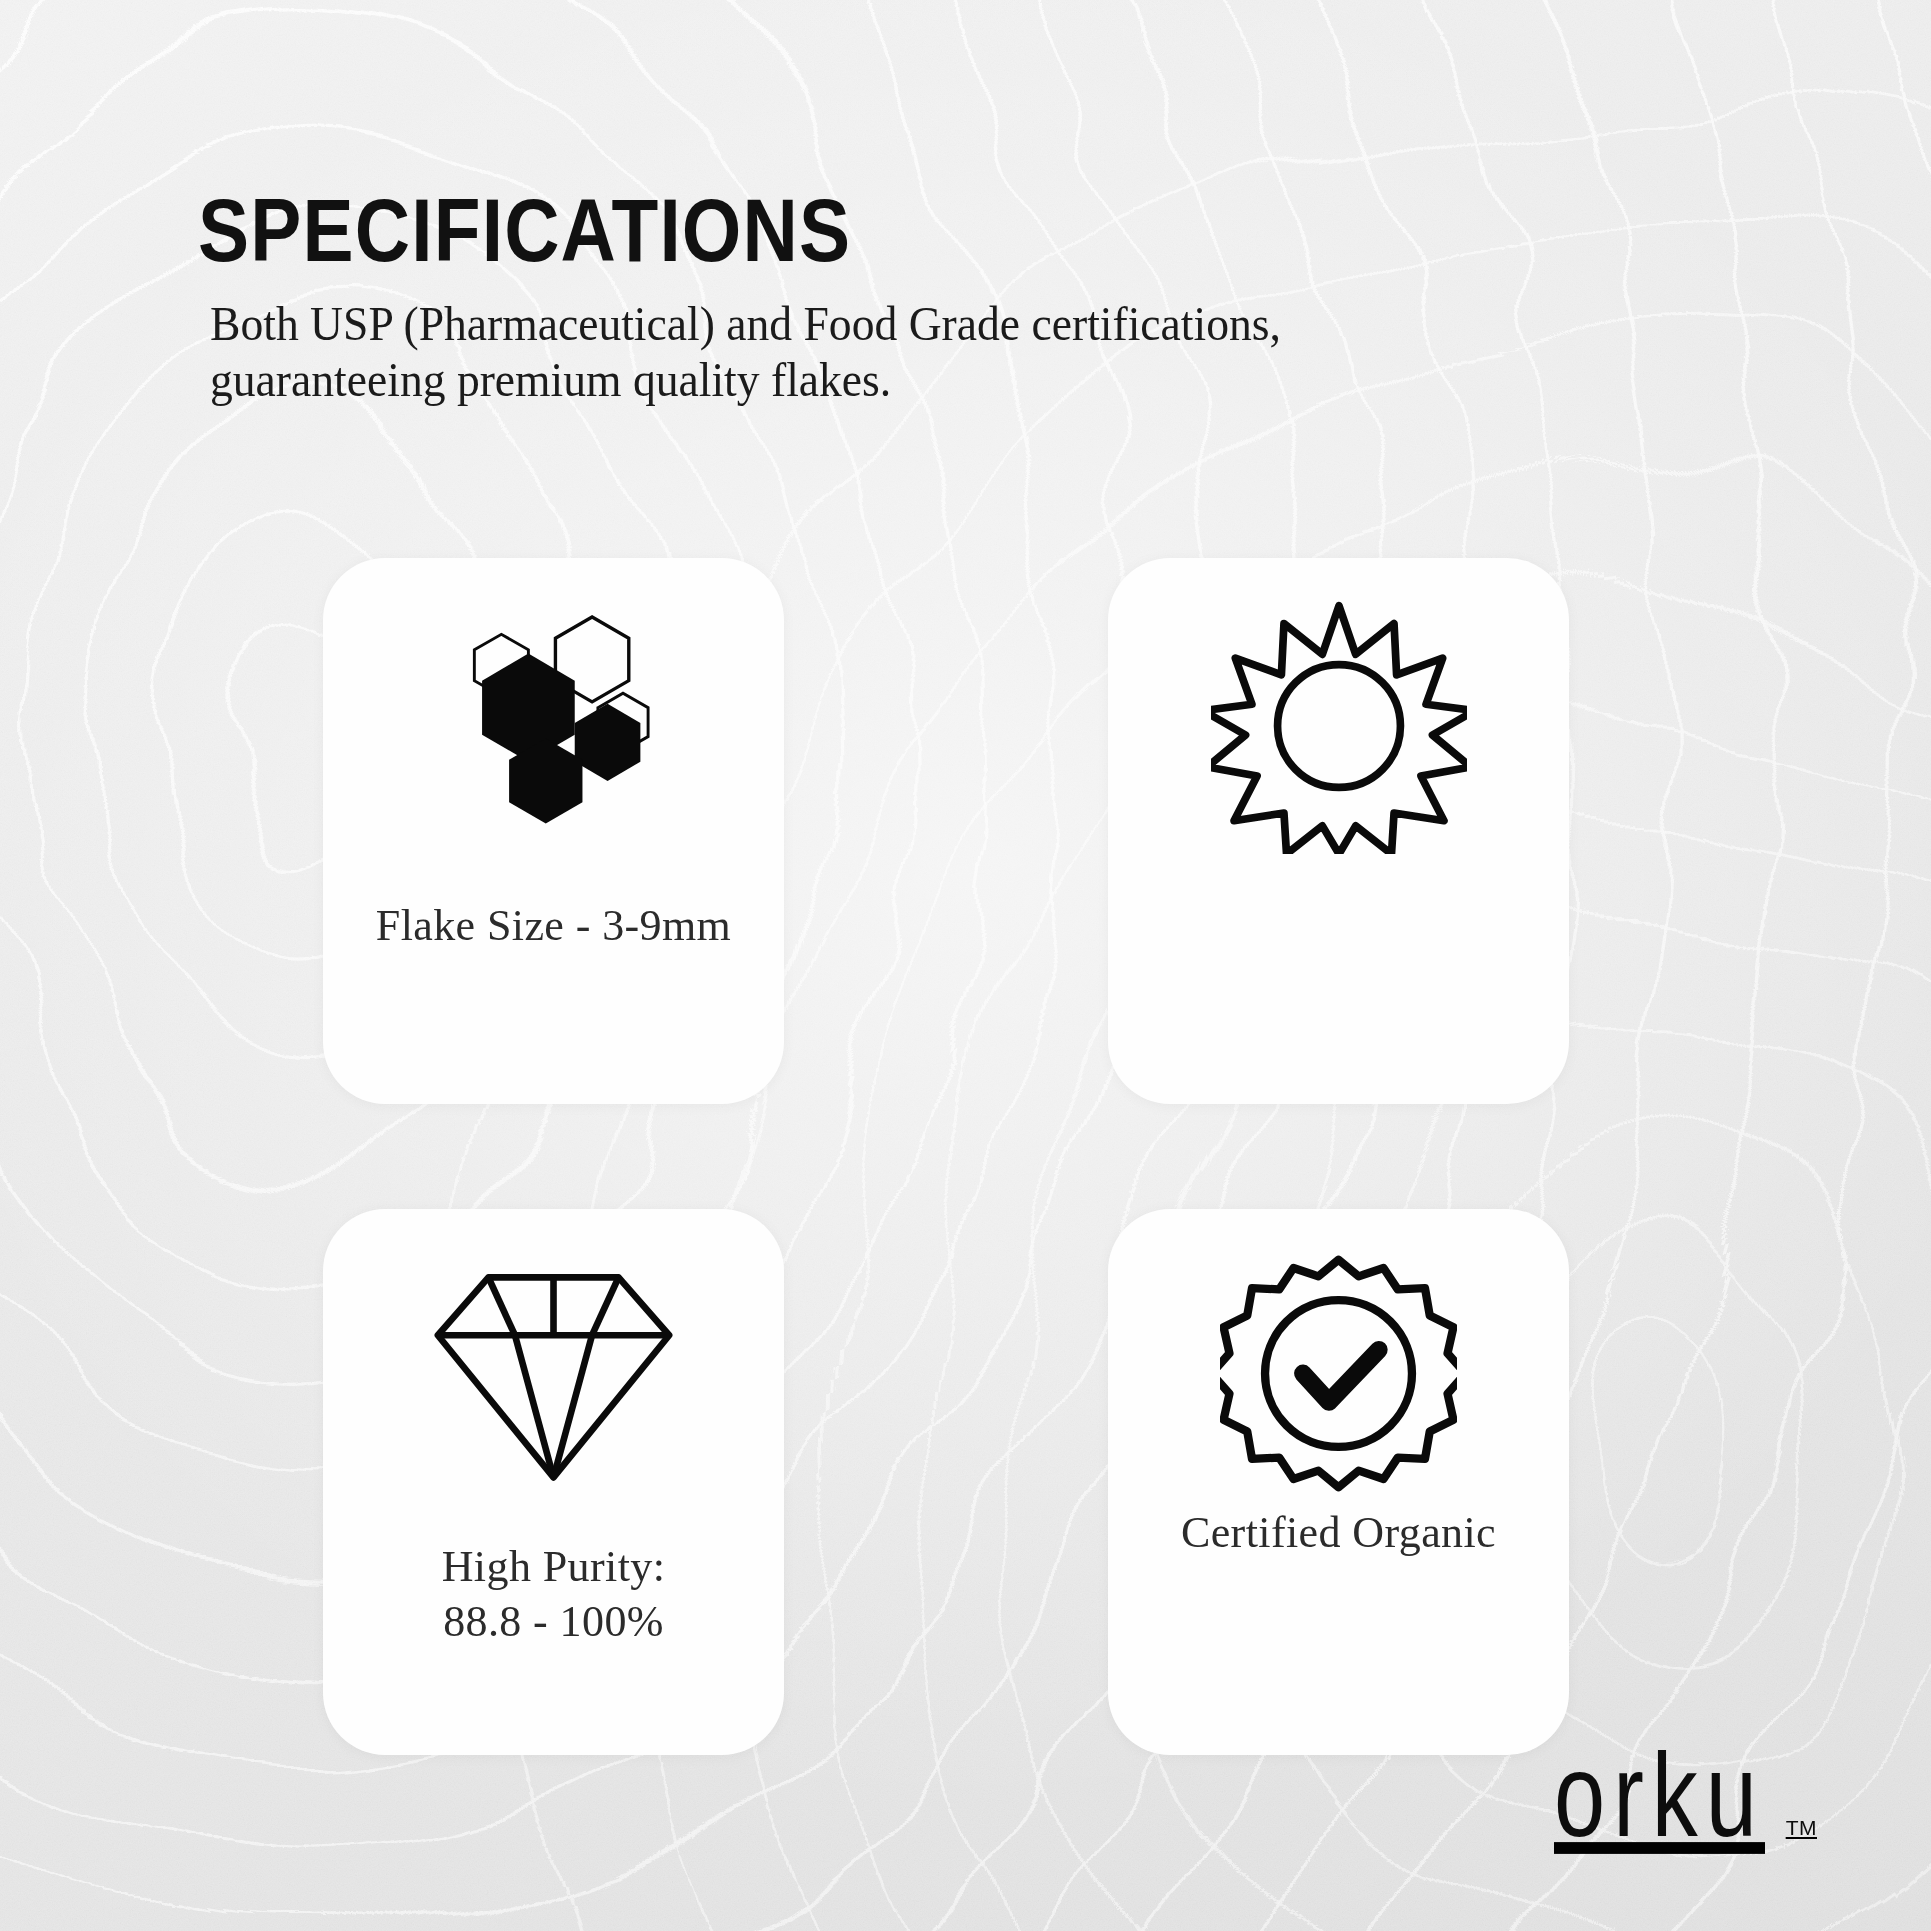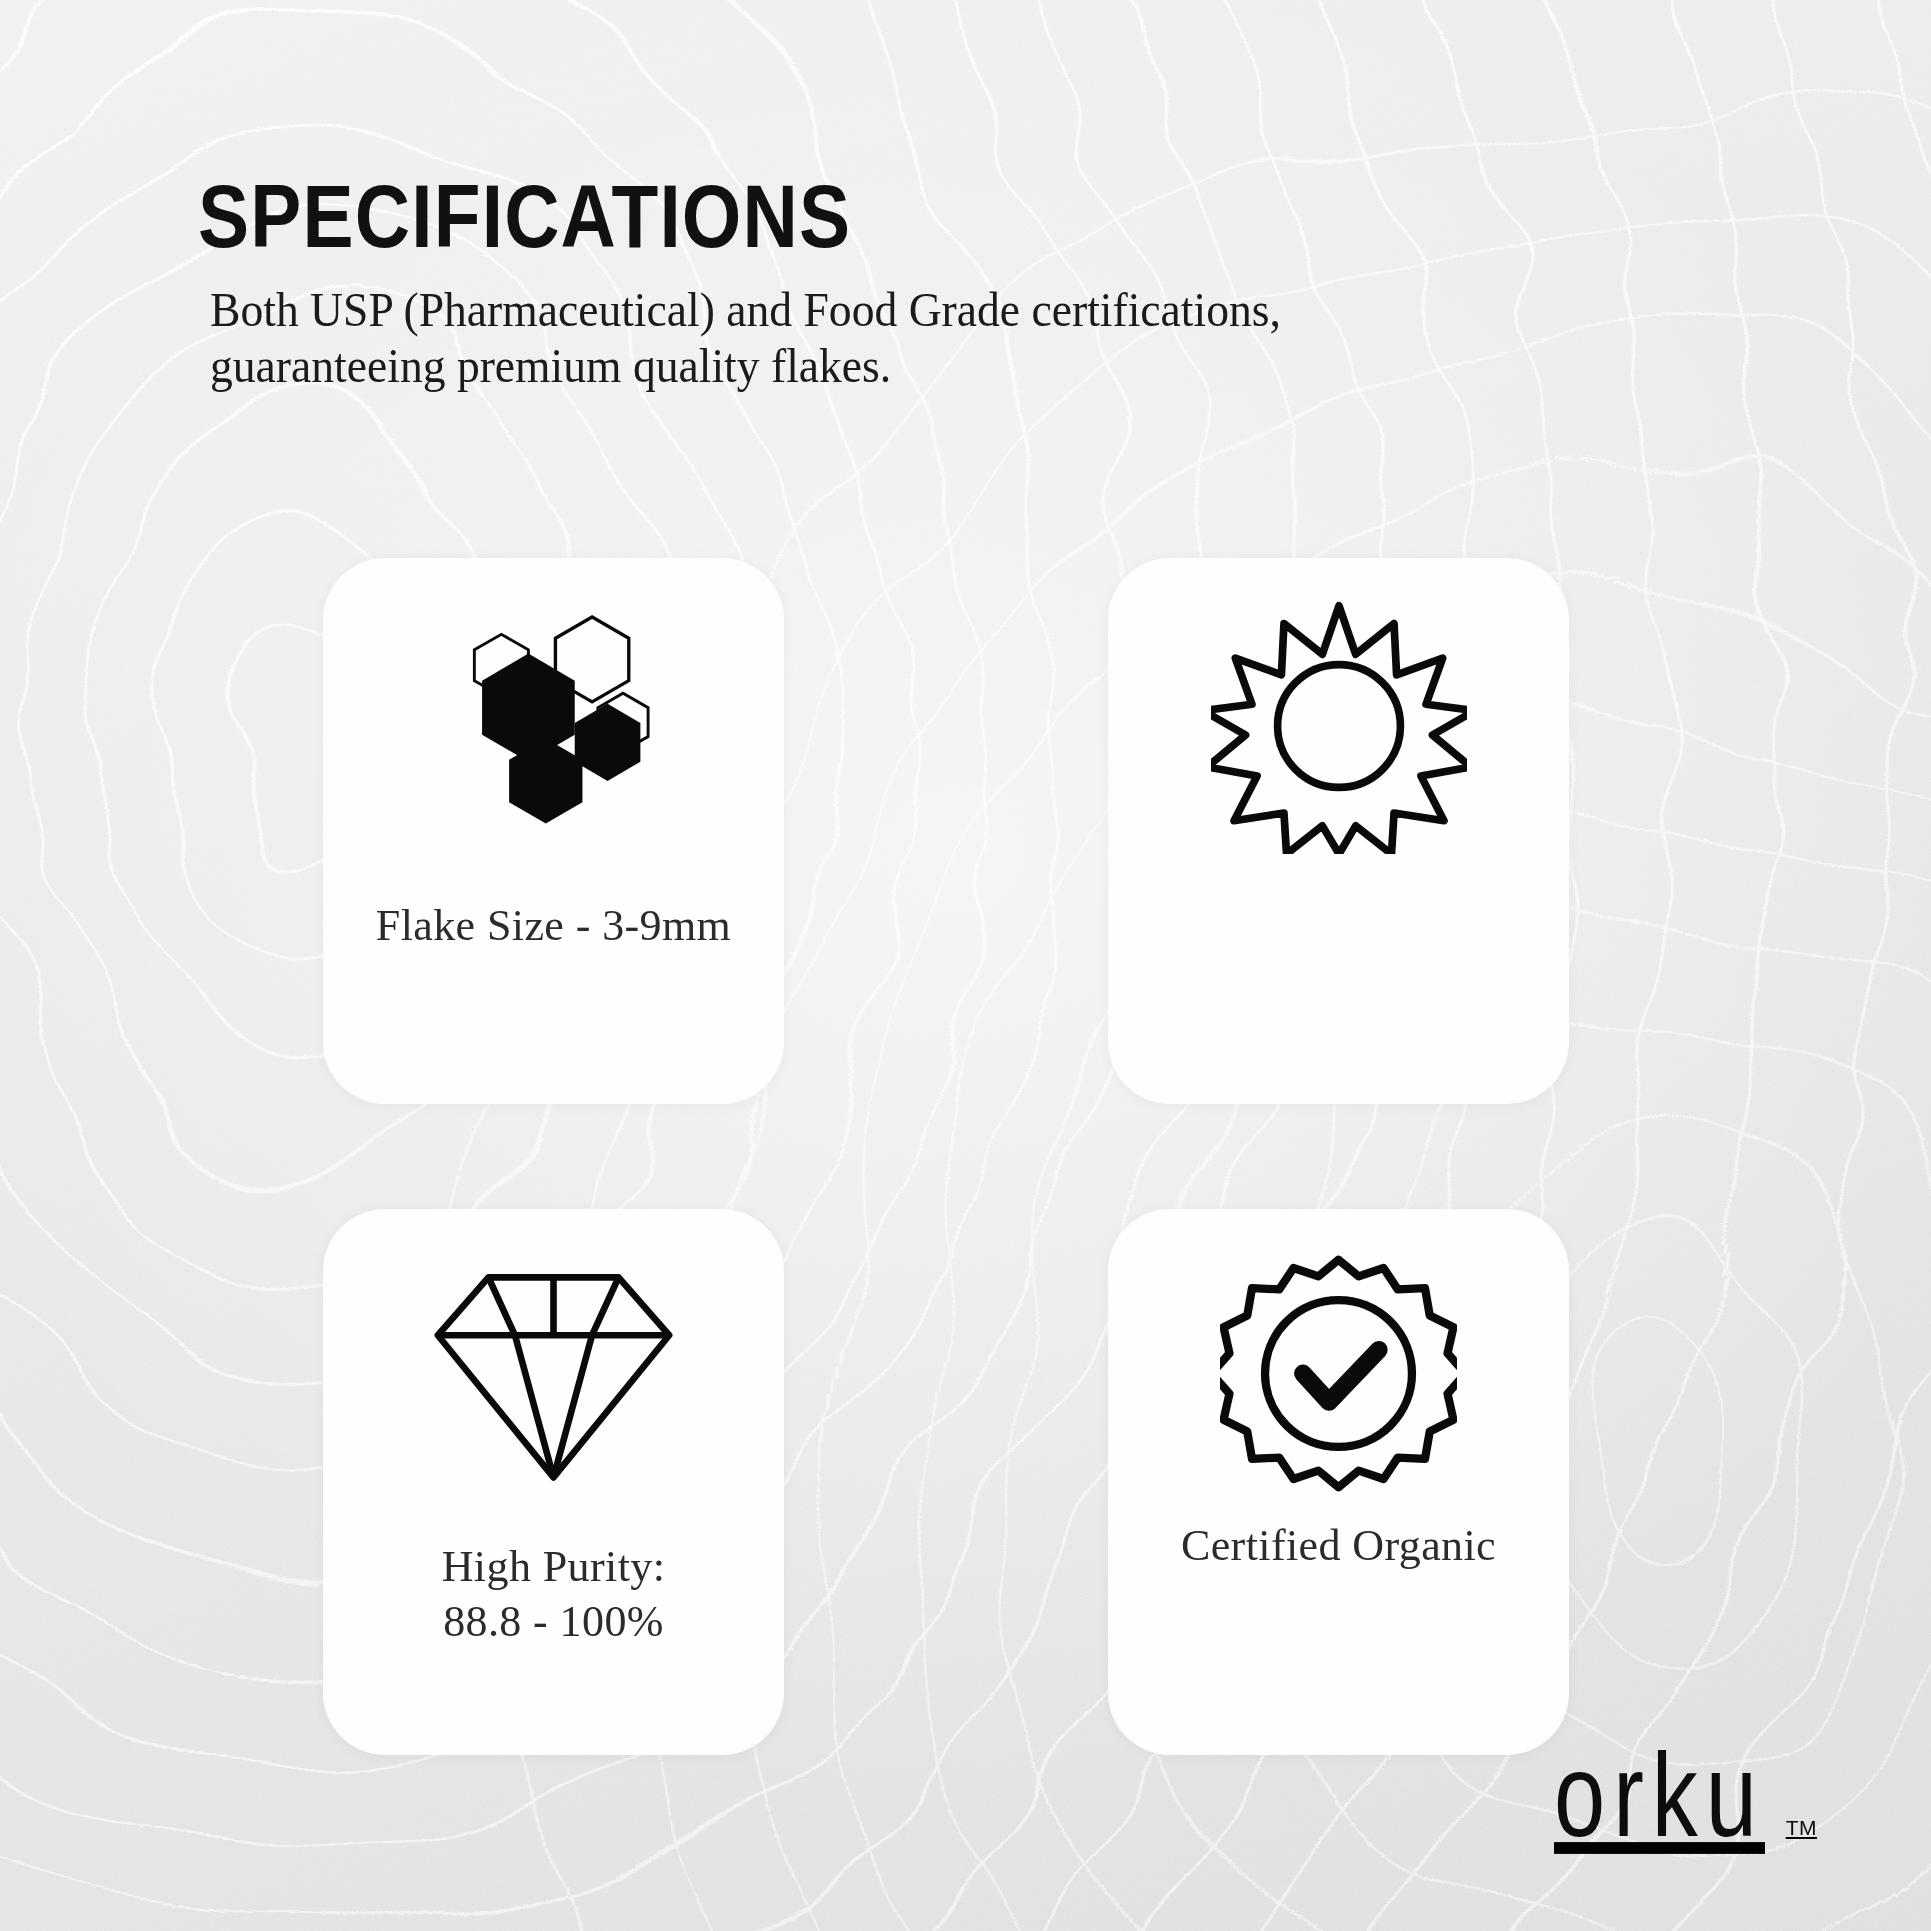--- a/index.html
+++ b/index.html
@@ -27,21 +27,21 @@
     position:absolute; inset:0; z-index:3;
     background:
       radial-gradient(ellipse 80% 70% at 50% 45%, rgba(255,255,255,.55) 0%, rgba(255,255,255,0) 70%),
       linear-gradient(160deg, rgba(255,255,255,.35) 0%, rgba(0,0,0,.045) 100%);
     pointer-events:none;
   }
 
   
   #content { position:relative; z-index:5; width:1931px; height:1931px; }
 
-  .header { position:absolute; left:198px; top:172px; width:1506px; }
+  .header { position:absolute; left:198px; top:186px; width:1506px; }
   .title {
     font-family:"Liberation Sans", sans-serif;
     font-weight:700;
     font-size:89px;
     letter-spacing:1.4px;
     color:#111;
     line-height:1;
     transform:scaleX(.86);
     transform-origin:left center;
   }
@@ -90,21 +90,21 @@
     text-align:center;
     padding:0 25px;
     letter-spacing:0.4px;
   }
   .card-label .ln { display:block; }
   #card-high-purity .icon-wrap { height:299px; padding-top:33px; }
   #card-certified  .icon-wrap  { height:290px; padding-top:39px; }
   #card-flake-size .card-label { margin-top:21px; }
   #card-sun-dried  .card-label { margin-top:21px; }
   #card-high-purity .card-label { margin-top:31px; }
-  #card-certified  .card-label { margin-top:19px; }
+  #card-certified  .card-label { margin-top:6px; }
 
   
   .logo {
     position:absolute;
     right:114px;
     bottom:83px;
     display:flex;
     align-items:flex-end;
     text-decoration:underline;
   }

